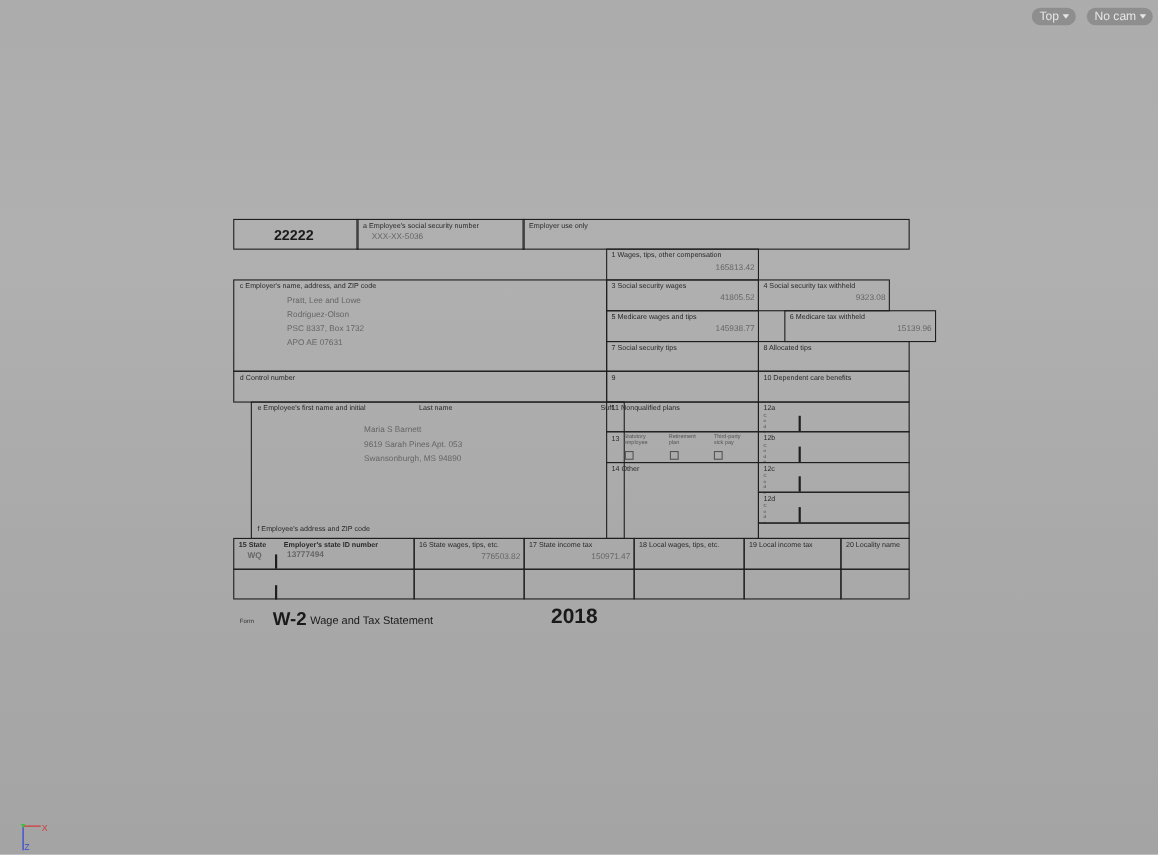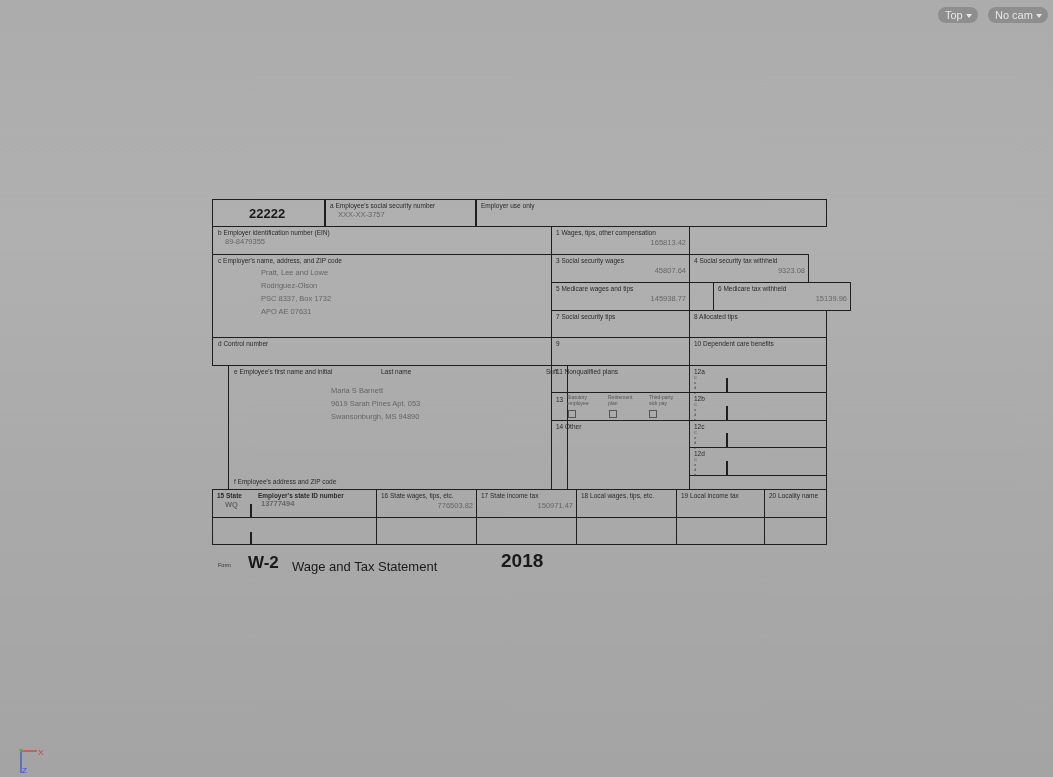--- a/index.html
+++ b/index.html
@@ -54,30 +54,26 @@
     </svg>
   </div>
 
   <div class="form">
 
     <div class="cell" style="left:0;top:0;width:114px;height:28px;">
       <div class="big" style="left:36px;top:6px;">22222</div>
     </div>
     <div class="cell" style="left:112px;top:0;width:153px;height:28px;">
       <div class="lbl" style="left:5px;top:2px;">a Employee's social security number</div>
-      <div class="val" style="left:13px;top:10px;">XXX-XX-3757</div>
+      <div class="val" style="left:13px;top:10px;">XXX-XX-5036</div>
     </div>
     <div class="cell" style="left:263px;top:0;width:352px;height:28px;">
       <div class="lbl" style="left:5px;top:2px;">Employer use only</div>
     </div>
 
-    <div class="cell" style="left:0;top:27px;width:340px;height:29px;">
-      <div class="lbl" style="left:5px;top:2px;">b Employer identification number (EIN)</div>
-      <div class="val" style="left:12px;top:10px;">89-8479355</div>
-    </div>
     <div class="cell" style="left:0;top:55px;width:340px;height:84px;">
       <div class="lbl" style="left:5px;top:2px;">c Employer's name, address, and ZIP code</div>
       <div class="val" style="left:48px;top:13px;">Pratt, Lee and Lowe</div>
       <div class="val" style="left:48px;top:26px;">Rodriguez-Olson</div>
       <div class="val" style="left:48px;top:39px;">PSC 8337, Box 1732</div>
       <div class="val" style="left:48px;top:52px;">APO AE 07631</div>
     </div>
     <div class="cell" style="left:0;top:138px;width:340px;height:29px;">
       <div class="lbl" style="left:5px;top:2px;">d Control number</div>
     </div>
@@ -90,21 +86,21 @@
       <div class="val" style="left:102px;top:46px;">Swansonburgh, MS 94890</div>
       <div class="lbl" style="left:5px;top:112px;">f Employee's address and ZIP code</div>
     </div>
 
     <div class="cell" style="left:339px;top:27px;width:139px;height:29px;">
       <div class="lbl" style="left:4px;top:2px;">1 Wages, tips, other compensation</div>
       <div class="valr" style="right:3px;top:11px;">165813.42</div>
     </div>
     <div class="cell" style="left:339px;top:55px;width:139px;height:29px;">
       <div class="lbl" style="left:4px;top:2px;">3 Social security wages</div>
-      <div class="valr" style="right:3px;top:11px;">45807.64</div>
+      <div class="valr" style="right:3px;top:11px;">41805.52</div>
     </div>
     <div class="cell" style="left:339px;top:83px;width:139px;height:29px;">
       <div class="lbl" style="left:4px;top:2px;">5 Medicare wages and tips</div>
       <div class="valr" style="right:3px;top:11px;">145938.77</div>
     </div>
     <div class="cell" style="left:339px;top:111px;width:139px;height:28px;">
       <div class="lbl" style="left:4px;top:2px;">7 Social security tips</div>
     </div>
     <div class="cell" style="left:339px;top:138px;width:139px;height:29px;">
       <div class="lbl" style="left:4px;top:2px;">9</div>
@@ -192,16 +188,16 @@
     <div class="cell" style="left:164px;top:318px;width:101px;height:28px;"></div>
     <div class="cell" style="left:264px;top:318px;width:101px;height:28px;"></div>
     <div class="cell" style="left:364px;top:318px;width:101px;height:28px;"></div>
     <div class="cell" style="left:464px;top:318px;width:89px;height:28px;"></div>
     <div class="cell" style="left:552px;top:318px;width:63px;height:28px;"></div>
   </div>
 
   <div class="footer">
     <div style="position:absolute;left:6px;top:14px;font-size:5.5px;color:#333;">Form</div>
     <div style="position:absolute;left:36px;top:5px;font-size:17px;font-weight:bold;color:#1a1a1a;">W-2</div>
-    <div style="position:absolute;left:80px;top:11px;font-size:13px;color:#1a1a1a;text-align:right;">Wage and Tax Statement</div>
+    <div style="position:absolute;left:70px;top:11px;font-size:10px;color:#1a1a1a;text-align:right;">Wage and Tax Statement</div>
     <div style="position:absolute;left:289px;top:2px;font-size:19px;font-weight:bold;color:#1a1a1a;">2018</div>
   </div>
 </div>
 
 </body></html>

